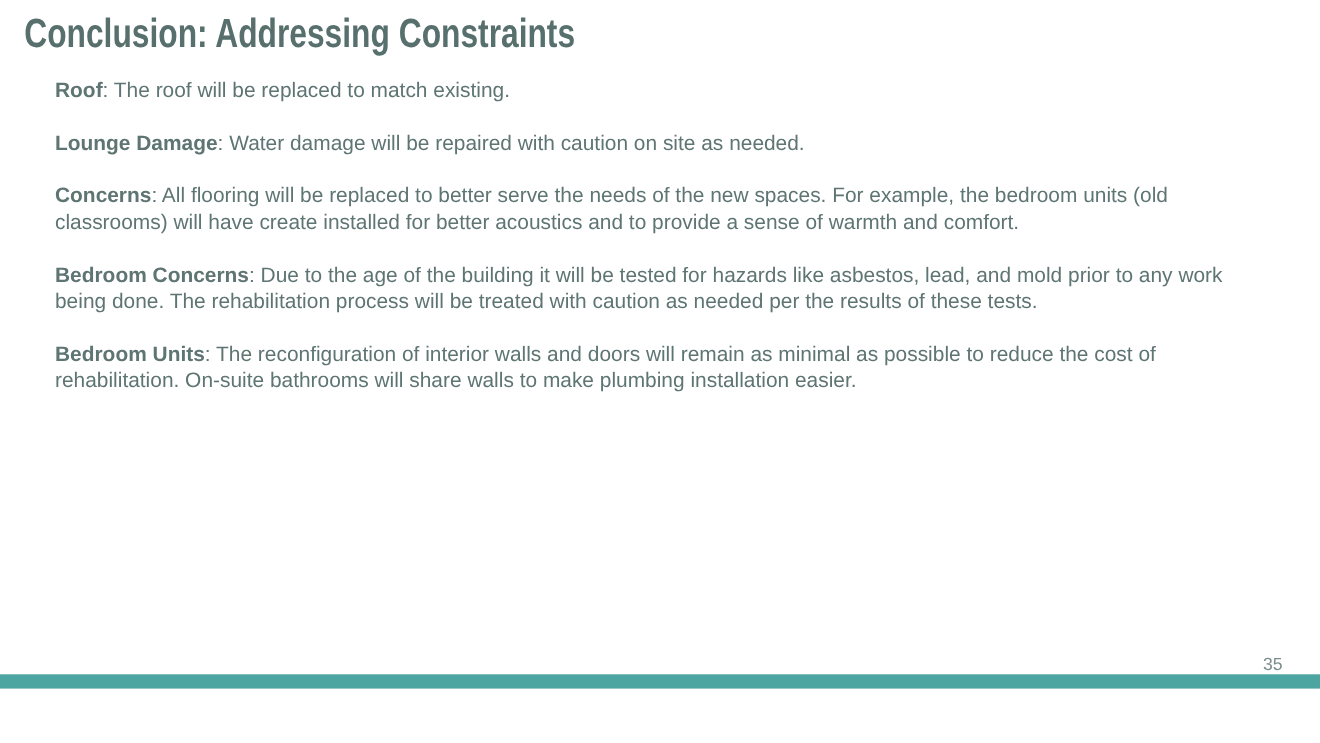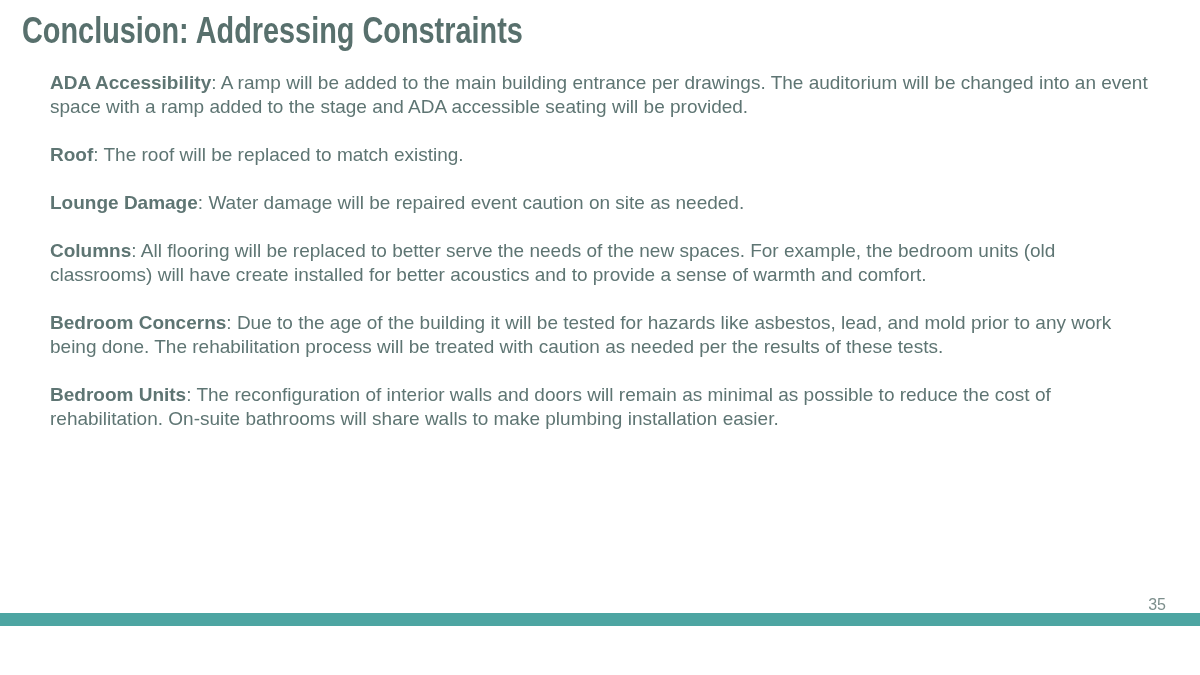--- a/index.html
+++ b/index.html
@@ -63,28 +63,27 @@
     background: var(--accent);
   }
 </style>
 </head>
 <body>
 
 <div class="slide" style="--accent: #4da5a2; --title-color: #58706d; --body-color: #5e7573; --page-num-color: #7c8e8c;">
   <h1 class="title">Conclusion: Addressing Constraints</h1>
 
   <div class="body-text" id="paragraphs">
-  <p class="para"><span class="label">ADA Accessibility</span><span class="colon">: </span><span class="text">A ramp will be added to the main building entrance per drawings. The auditorium will be changed into an event space with a ramp added to the stage and ADA accessible seating will be provided.</span></p>
 
 
   <p class="para"><span class="label">Roof</span><span class="colon">: </span><span class="text">The roof will be replaced to match existing.</span></p>
 
-  <p class="para"><span class="label">Lounge Damage</span><span class="colon">: </span><span class="text">Water damage will be repaired event caution on site as needed.</span></p>
+  <p class="para"><span class="label">Lounge Damage</span><span class="colon">: </span><span class="text">Water damage will be repaired with caution on site as needed.</span></p>
 
-  <p class="para"><span class="label">Columns</span><span class="colon">: </span><span class="text">All flooring will be replaced to better serve the needs of the new spaces. For example, the bedroom units (old classrooms) will have create installed for better acoustics and to provide a sense of warmth and comfort.</span></p>
+  <p class="para"><span class="label">Concerns</span><span class="colon">: </span><span class="text">All flooring will be replaced to better serve the needs of the new spaces. For example, the bedroom units (old classrooms) will have create installed for better acoustics and to provide a sense of warmth and comfort.</span></p>
 
   <p class="para"><span class="label">Bedroom Concerns</span><span class="colon">: </span><span class="text">Due to the age of the building it will be tested for hazards like asbestos, lead, and mold prior to any work being done. The rehabilitation process will be treated with caution as needed per the results of these tests.</span></p>
 
   <p class="para"><span class="label">Bedroom Units</span><span class="colon">: </span><span class="text">The reconfiguration of interior walls and doors will remain as minimal as possible to reduce the cost of rehabilitation. On-suite bathrooms will share walls to make plumbing installation easier.</span></p>
 
 </div>
 
   <div class="page-number">35</div>
 
   <div class="bottom-bar"></div>

